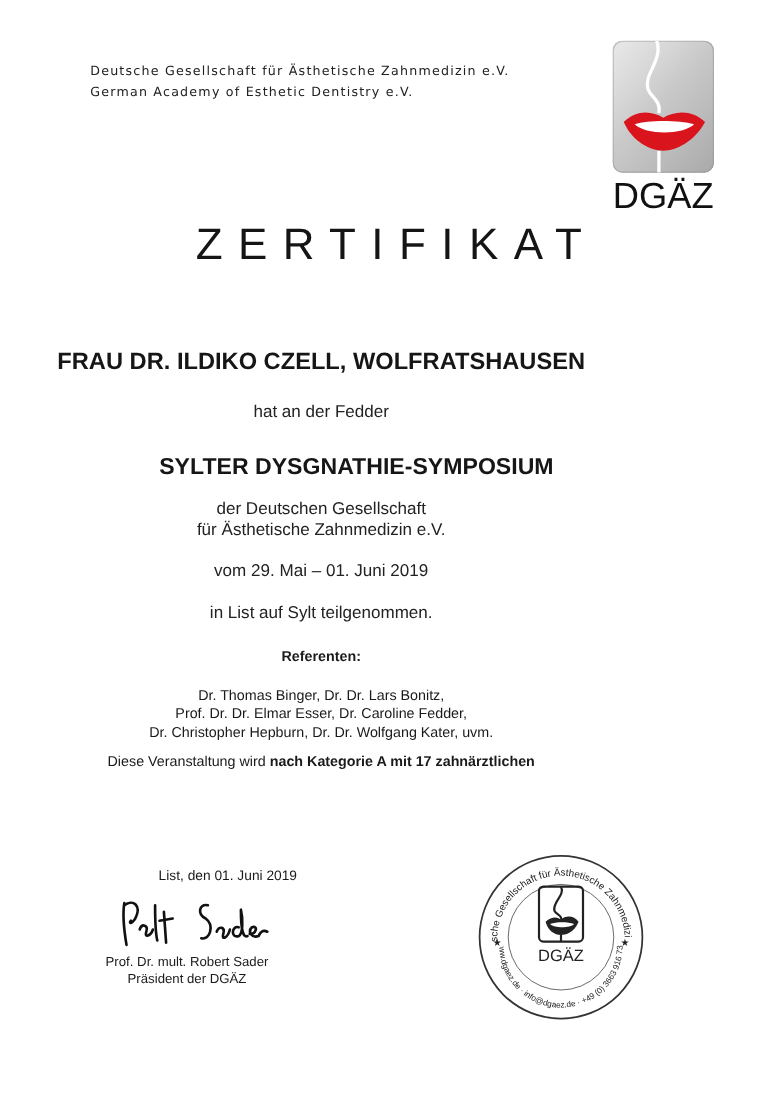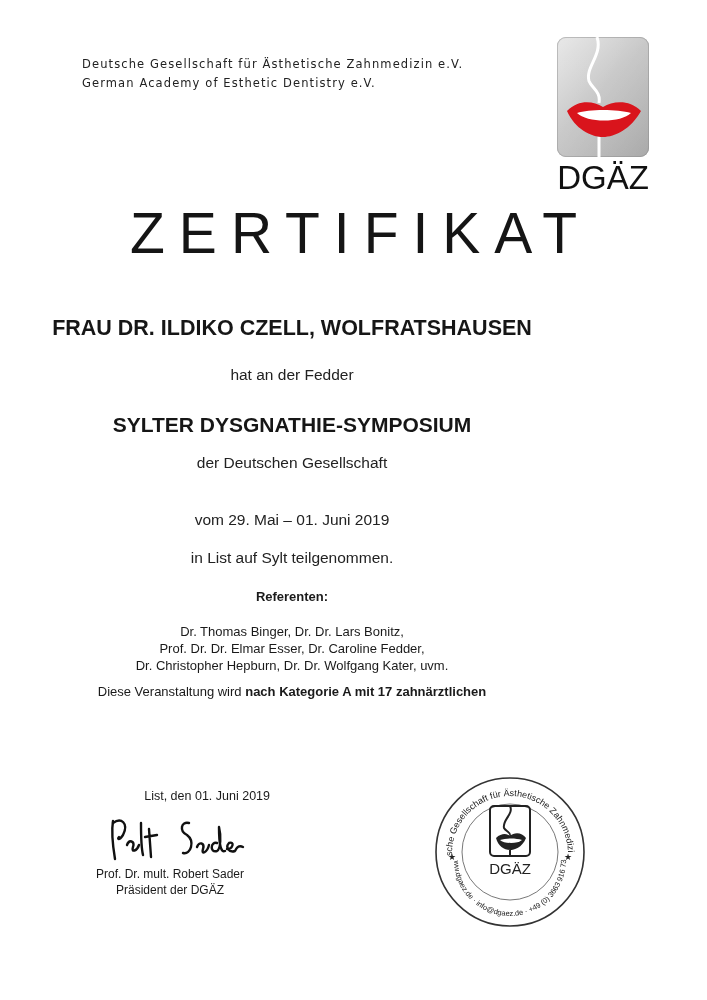--- a/index.html
+++ b/index.html
@@ -18,27 +18,27 @@
     position: absolute; left: 4px; top: 0; width: 92px; height: 120px; border-radius: 9px;
     background: linear-gradient(135deg, #dcdcdc 0%, #bdbdbd 45%, #a9a9a9 100%);
     box-shadow: inset 0 0 0 1px #9a9a9a;
     overflow: hidden;
   }
   .logo-text {
     position: absolute; left: 0; top: 122px; width: 100px; text-align: center;
     font-size: 33px; font-weight: normal; color: #111; letter-spacing: 0px;
   }
   .title {
-    left: 0; width: 707px; top: 200px; text-align: center; font-size: 57px;
+    left: 0; width: 707px; top: 200px; text-align: center; font-size: 40px;
     letter-spacing: 14px; color: #151515; font-weight: normal; padding-left: 14px; box-sizing: border-box;
   }
   .center { left: 0; width: 584px; text-align: center; }
   .name { top: 316px; font-size: 21.5px; font-weight: bold; color: #161616; }
   .line-reg { font-size: 15.5px; color: #222; }
-  .event { top: 413px; font-size: 21px; font-weight: bold; color: #161616; }
+  .event { top: 413px; font-size: 21px; font-weight: bold; color: #161616; padding-left: 32px; }
   .society { top: 453px; line-height: 19px; }
   .dates { top: 511px; }
   .place { top: 549px; }
   .ref-head { top: 589px; font-size: 13px; font-weight: bold; }
   .ref-list { top: 606px; font-size: 13px; line-height: 17px; margin-top: 17px; }
   .points { top: 683px; font-size: 13px; line-height: 17px; }
   .points b { font-weight: bold; }
   .sig-date { left: 70px; width: 200px; top: 789px; text-align: right; font-size: 12.5px; }
   .signature { left: 105px; top: 815px; width: 160px; height: 48px; }
   .sig-name { left: 70px; width: 200px; top: 866px; text-align: center; font-size: 12px; line-height: 16px; }
@@ -72,20 +72,21 @@
 </div>
 
 <div class="abs title">ZERTIFIKAT</div>
 
 <div class="abs center name">FRAU DR. ILDIKO CZELL, WOLFRATSHAUSEN</div>
 <div class="abs center line-reg" style="top:366px;">hat an der Fedder</div>
 <div class="abs center event">SYLTER DYSGNATHIE-SYMPOSIUM</div>
 
 <div class="abs center line-reg society">
   <div>der Deutschen Gesellschaft</div>
+  <div>für Ästhetische Zahnmedizin e.V.</div>
 </div>
 
 <div class="abs center line-reg dates">vom 29. Mai – 01. Juni 2019</div>
 <div class="abs center line-reg place">in List auf Sylt teilgenommen.</div>
 
 <div class="abs center ref-head">Referenten:</div>
 <div class="abs center ref-list">
   <div>Dr. Thomas Binger, Dr. Dr. Lars Bonitz,</div>
   <div>Prof. Dr. Dr. Elmar Esser, Dr. Caroline Fedder,</div>
   <div>Dr. Christopher Hepburn, Dr. Dr. Wolfgang Kater, uvm.</div>

